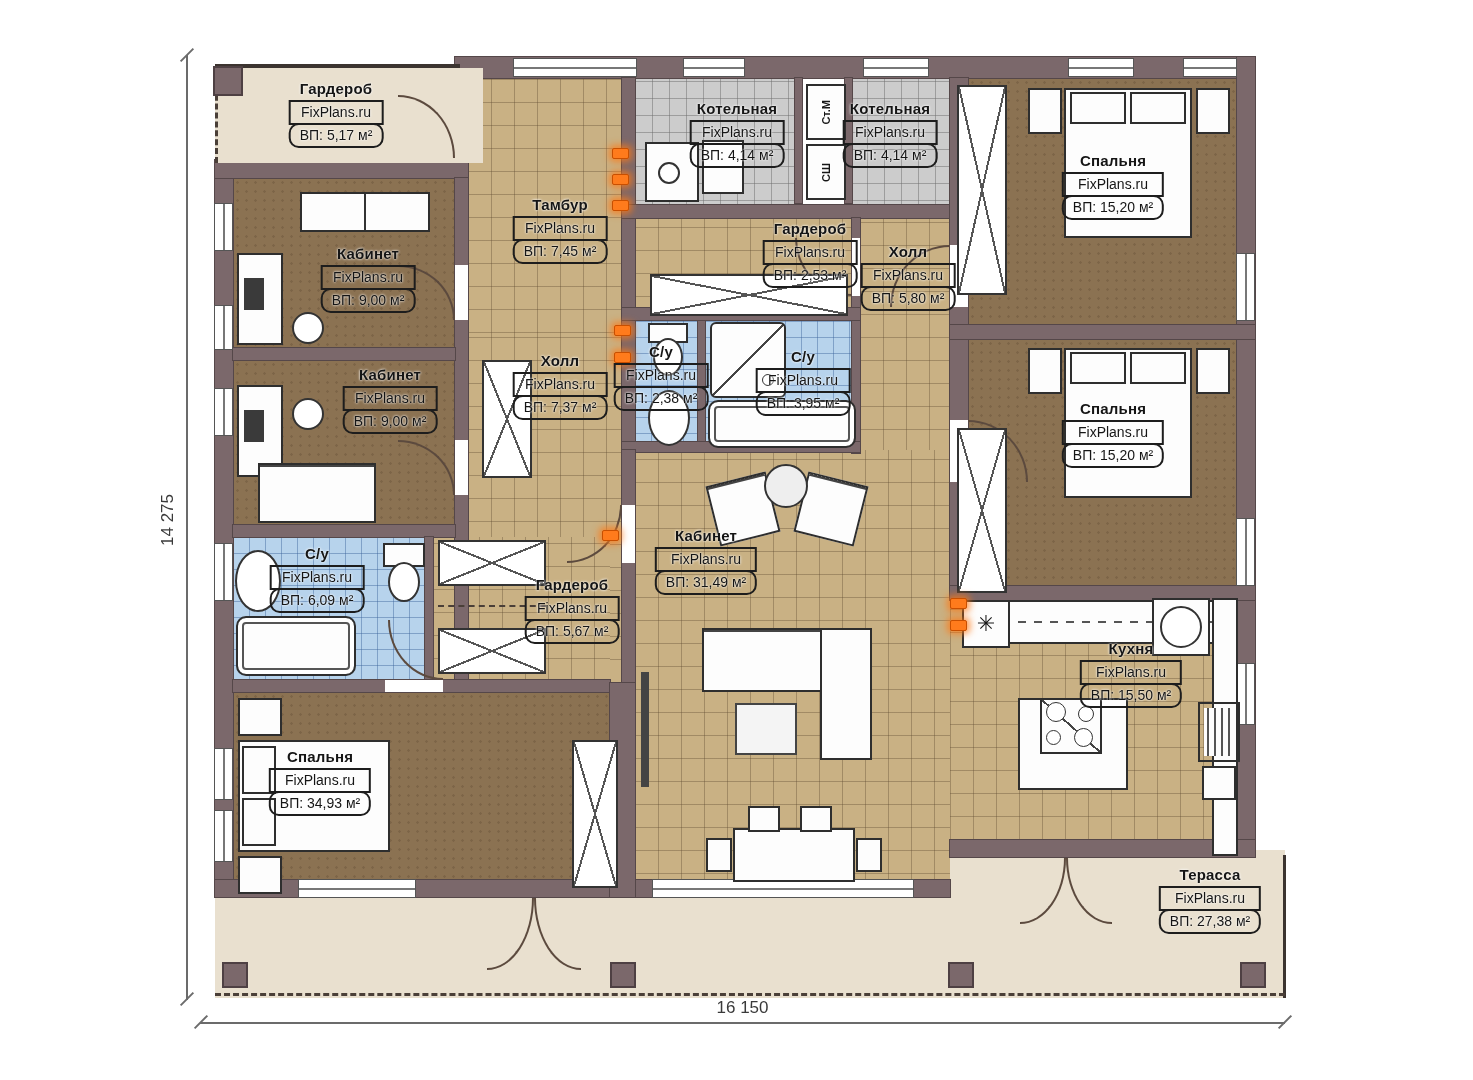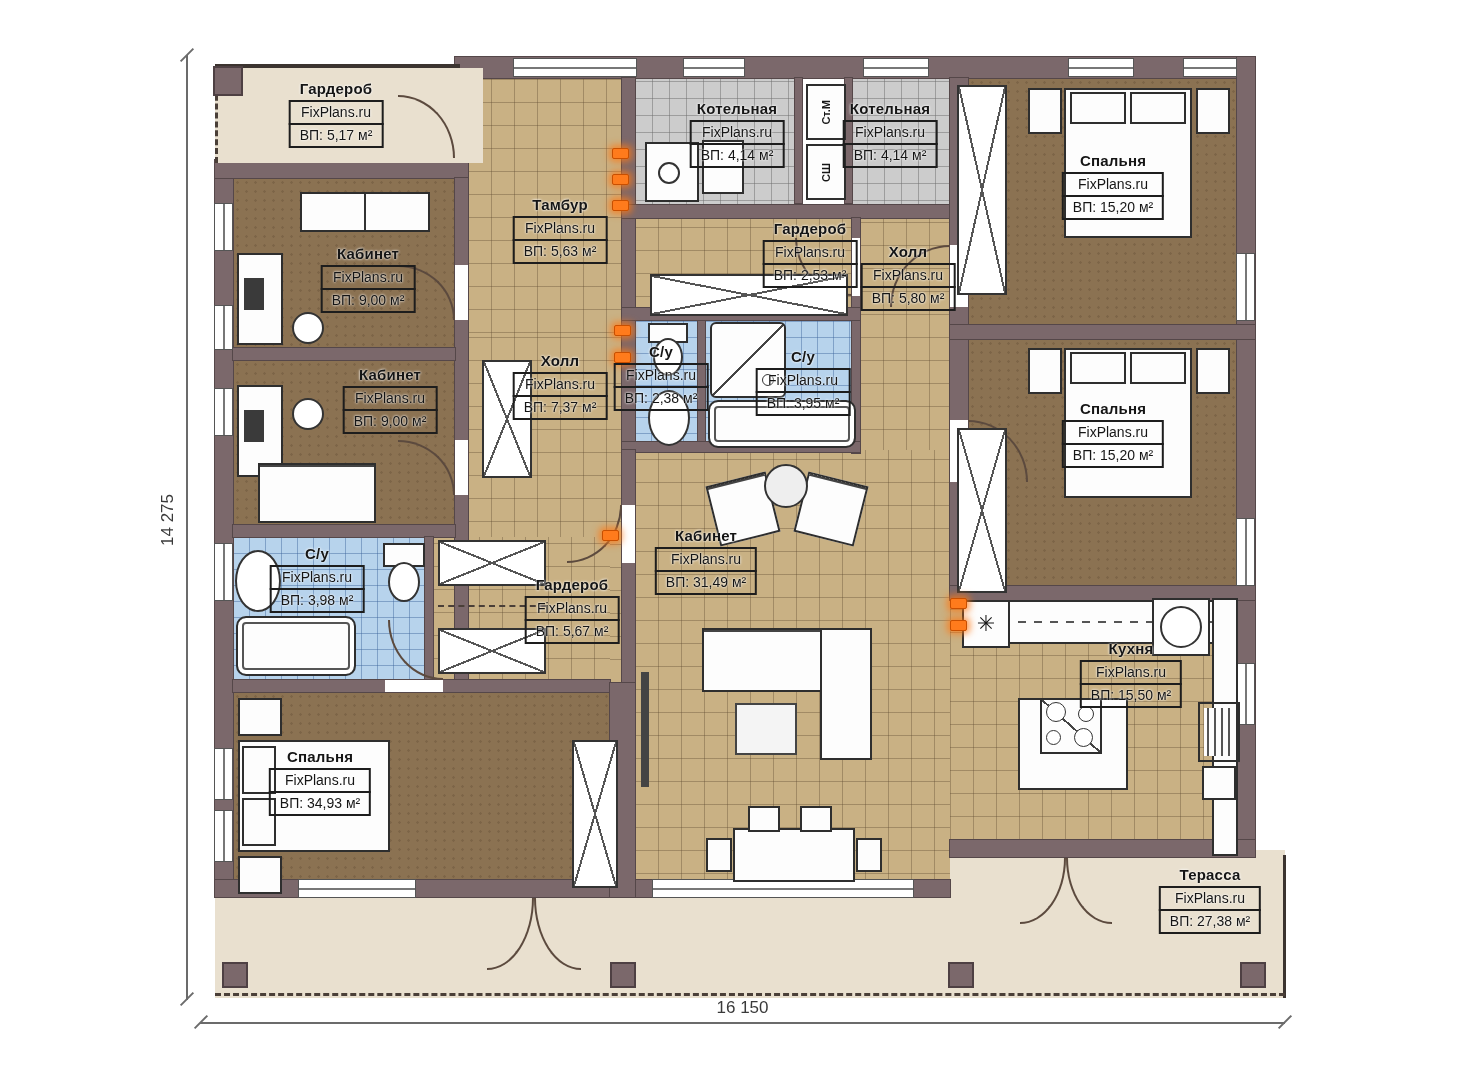--- a/index.html
+++ b/index.html
@@ -33,21 +33,21 @@
   .circ{border-radius:50%;border:2px solid #333;background:#fff;box-sizing:border-box;z-index:11;}
   .arc{box-sizing:border-box;z-index:8;}
   .arc-tr{border-top:2px solid #5c4a3e;border-right:2px solid #5c4a3e;border-radius:0 100% 0 0;}
   .arc-tl{border-top:2px solid #5c4a3e;border-left:2px solid #5c4a3e;border-radius:100% 0 0 0;}
   .arc-br{border-bottom:2px solid #5c4a3e;border-right:2px solid #5c4a3e;border-radius:0 0 100% 0;}
   .arc-bl{border-bottom:2px solid #5c4a3e;border-left:2px solid #5c4a3e;border-radius:0 0 0 100%;}
   .rlabel{position:absolute;transform:translateX(-50%);text-align:center;z-index:30;
           text-shadow:0 0 3px rgba(255,255,255,.85),0 0 2px rgba(255,255,255,.8);}
   .rname{font-weight:bold;font-size:15px;margin-bottom:3px;letter-spacing:.2px;}
   .rbox{border:2px solid #1d1d1d;padding:1px 9px;font-size:14px;line-height:19px;white-space:nowrap;}
-  .rbox+.rbox{margin-top:-2px;}
+  .rbox+.rbox{margin-top:-2px;border-radius:10px;}
   .marker{position:absolute;width:15px;height:9px;background:#ff7b1c;border-radius:2px;z-index:20;
           box-shadow:0 0 7px 3px rgba(255,120,20,.75);border:1px solid #c84f00;}
   .dim{color:#3a3a3a;font-size:17px;z-index:2;}
   .dimline{background:#6b6b6b;z-index:2;}
   .post{background:#7b686b;border:2px solid #4e4043;box-sizing:border-box;z-index:7;}
   .vtext{writing-mode:vertical-rl;transform:rotate(180deg);font-size:11px;font-weight:bold;}
   .dash-b{border-bottom:3px dashed #4a3f38;z-index:7;}
   .dash-l{border-left:3px dashed #4a3f38;z-index:7;}
   .thinline{background:#3c3430;z-index:6;}
 </style>
@@ -256,21 +256,21 @@
   <div class="abs dim" style="left:700px;top:998px;width:85px;text-align:center;">16 150</div>
 
   <div class="rlabel" style="left:336px;top:80px;">
     <div class="rname">Гардероб</div>
     <div class="rbox">FixPlans.ru</div>
     <div class="rbox">ВП: 5,17 м²</div>
   </div>
   <div class="rlabel" style="left:560px;top:196px;">
     <div class="rname">Тамбур</div>
     <div class="rbox">FixPlans.ru</div>
-    <div class="rbox">ВП: 5,63 м²</div>
+    <div class="rbox">ВП: 7,45 м²</div>
   </div>
   <div class="rlabel" style="left:737px;top:100px;">
     <div class="rname">Котельная</div>
     <div class="rbox">FixPlans.ru</div>
     <div class="rbox">ВП: 4,14 м²</div>
   </div>
   <div class="rlabel" style="left:890px;top:100px;">
     <div class="rname">Котельная</div>
     <div class="rbox">FixPlans.ru</div>
     <div class="rbox">ВП: 4,14 м²</div>
@@ -316,21 +316,21 @@
     <div class="rbox">ВП: 3,95 м²</div>
   </div>
   <div class="rlabel" style="left:1113px;top:400px;">
     <div class="rname">Спальня</div>
     <div class="rbox">FixPlans.ru</div>
     <div class="rbox">ВП: 15,20 м²</div>
   </div>
   <div class="rlabel" style="left:317px;top:545px;">
     <div class="rname">С/у</div>
     <div class="rbox">FixPlans.ru</div>
-    <div class="rbox">ВП: 3,98 м²</div>
+    <div class="rbox">ВП: 6,09 м²</div>
   </div>
   <div class="rlabel" style="left:572px;top:576px;">
     <div class="rname">Гардероб</div>
     <div class="rbox">FixPlans.ru</div>
     <div class="rbox">ВП: 5,67 м²</div>
   </div>
   <div class="rlabel" style="left:706px;top:527px;">
     <div class="rname">Кабинет</div>
     <div class="rbox">FixPlans.ru</div>
     <div class="rbox">ВП: 31,49 м²</div>

